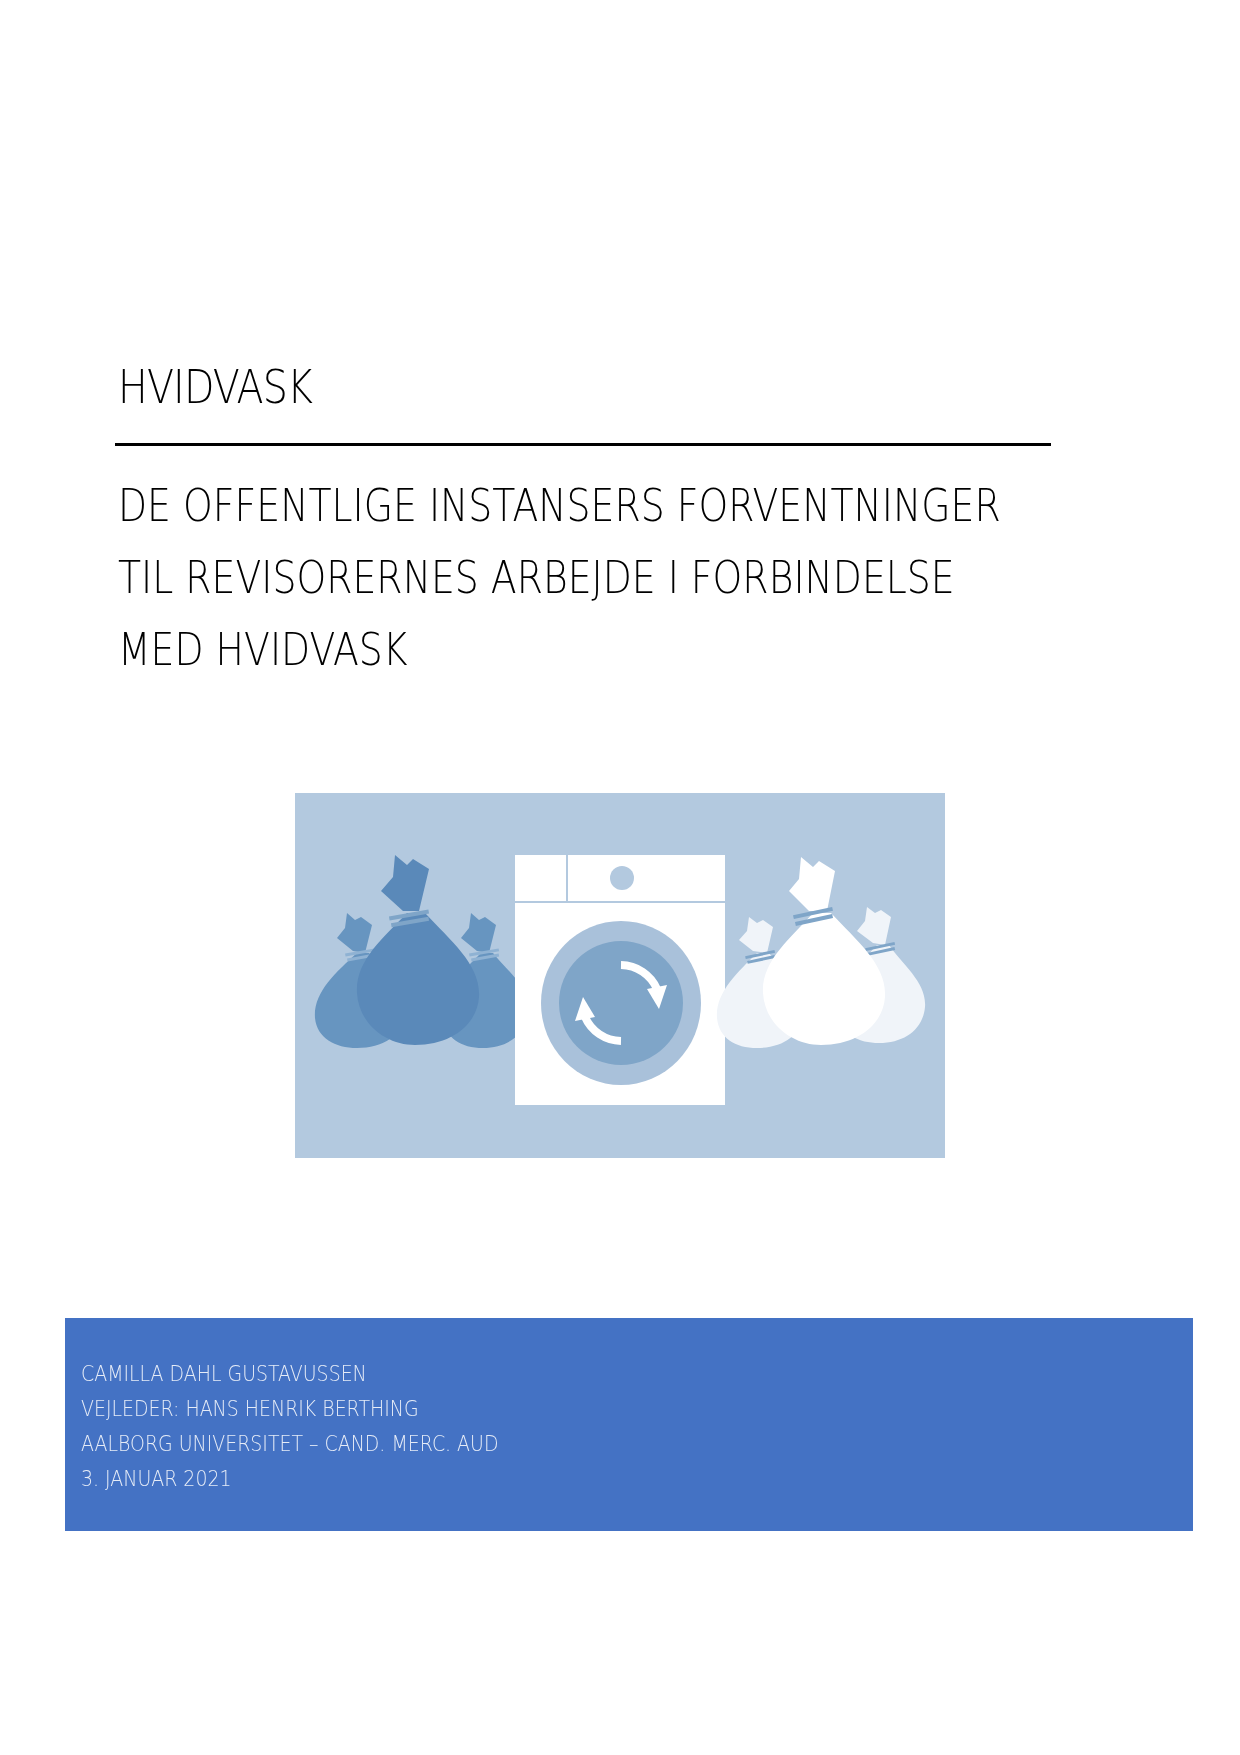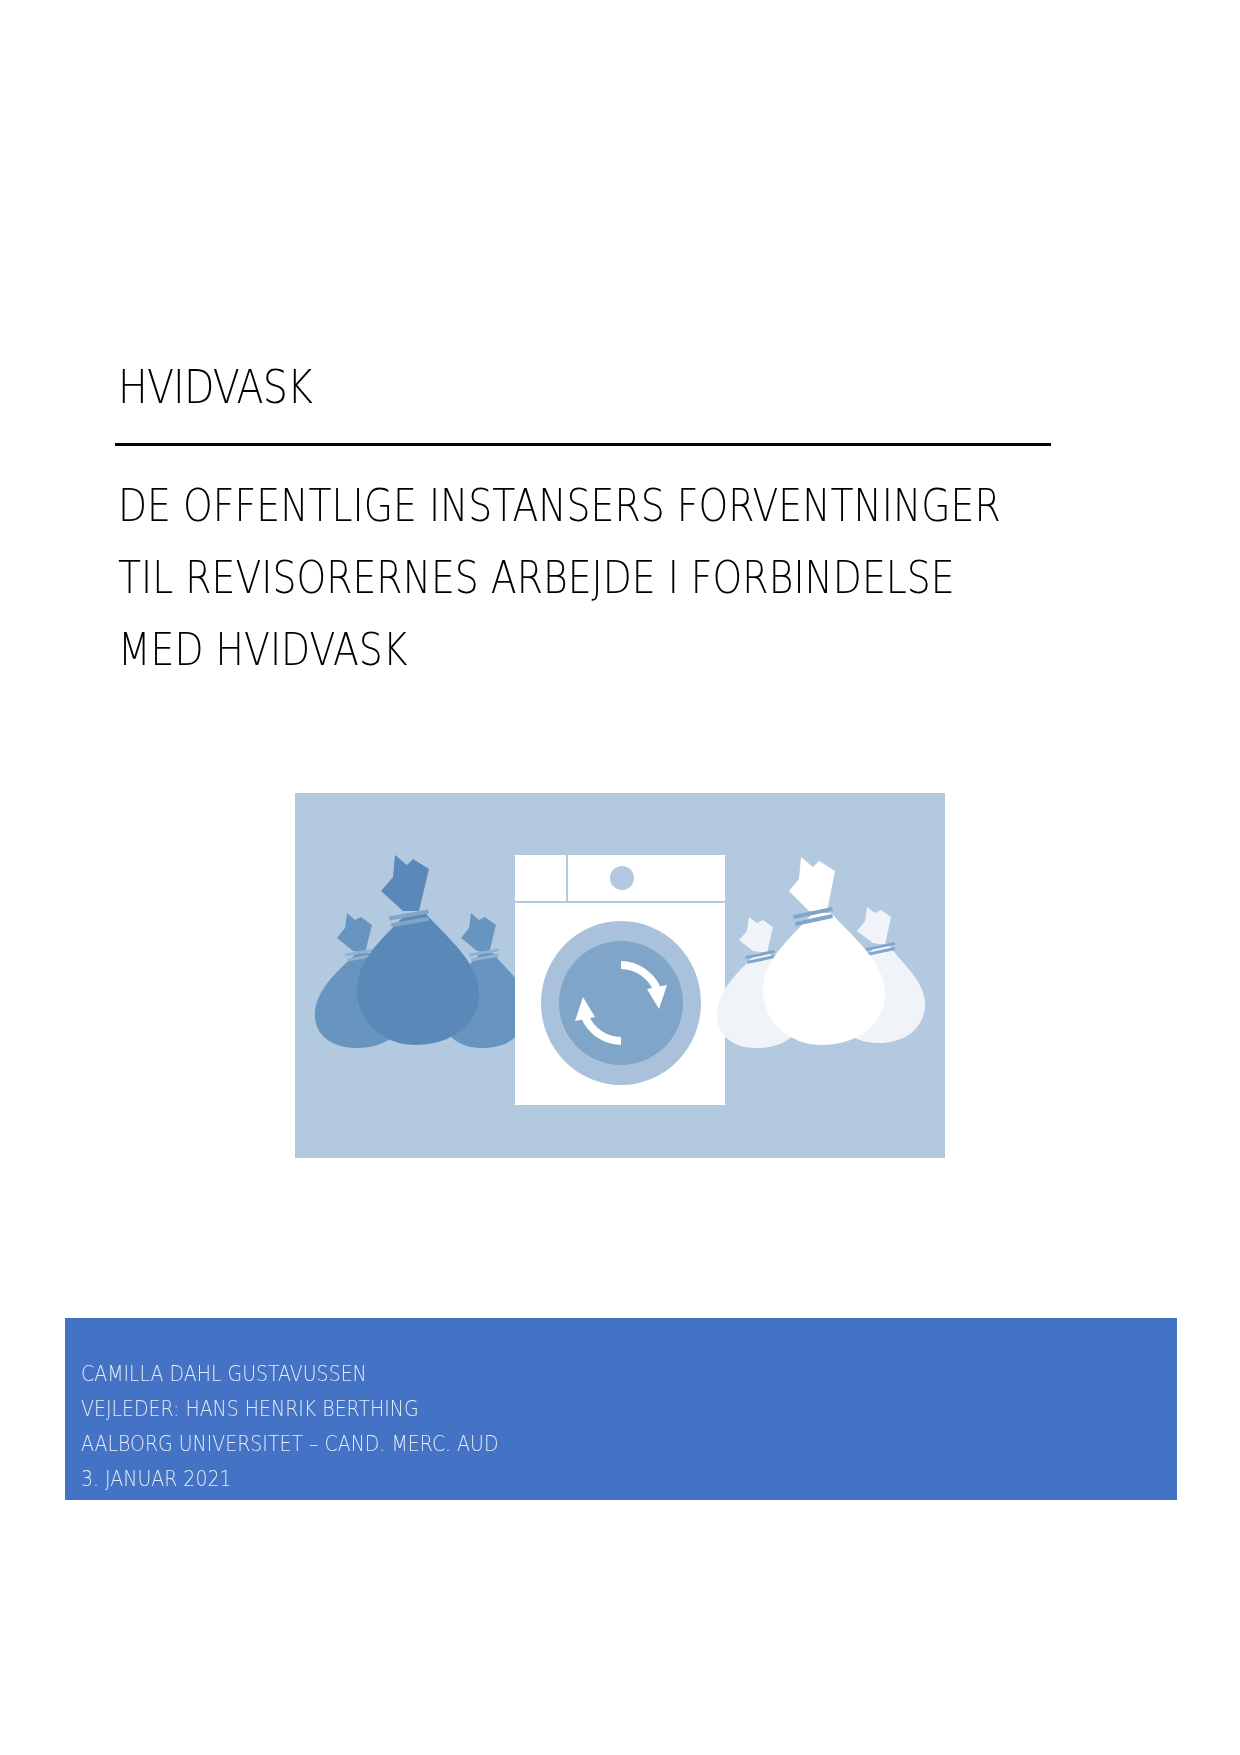--- a/index.html
+++ b/index.html
@@ -12,21 +12,21 @@
   }
   .title-rule { position: absolute; left: 115px; top: 443px; width: 936px; height: 3px; background: #000; }
   .subtitle {
     position: absolute; left: 118px; top: 470px;
     font-size: 45px; font-weight: 200; color: #000; letter-spacing: 0px;
     transform: scaleX(0.84); transform-origin: left top;
     line-height: 72px; white-space: nowrap;
   }
   .subtitle div { height: 72px; }
   .illustration { position: absolute; left: 295px; top: 793px; width: 650px; height: 365px; }
-  .info-box { position: absolute; left: 65px; top: 1318px; width: 1112px; height: 182px; background: #4472c4; }
+  .info-box { position: absolute; left: 65px; top: 1318px; width: 1112px; height: 213px; background: #4472c4; padding-left: 16px; }
   .info-lines {
     position: absolute; left: 16px; top: 38px;
     color: #e6ecf7; font-size: 22px; font-weight: 200;
     transform: scaleX(0.86); transform-origin: left top;
     line-height: 35px; white-space: nowrap;
   }
 </style>
 </head>
 <body>
 

